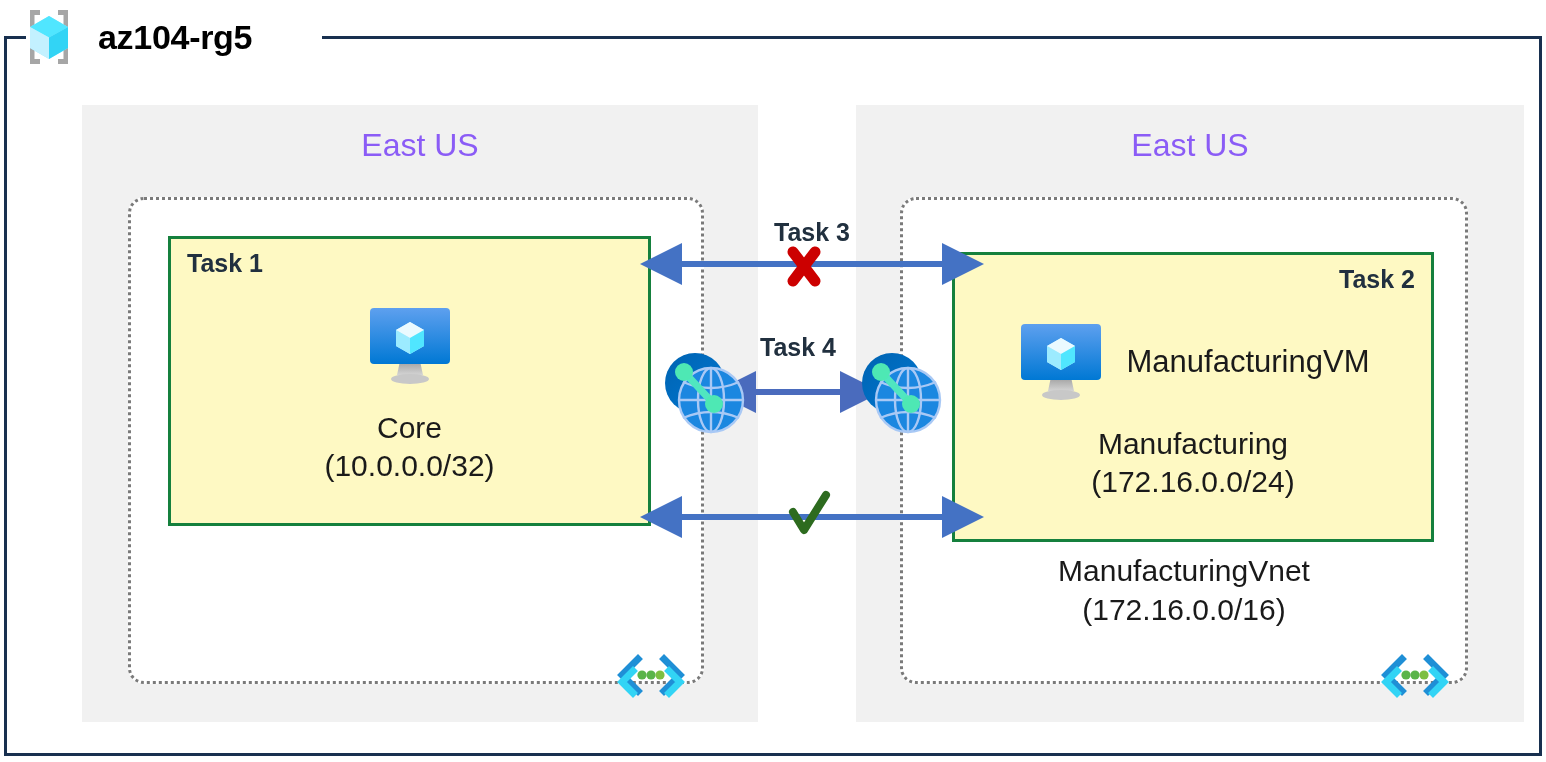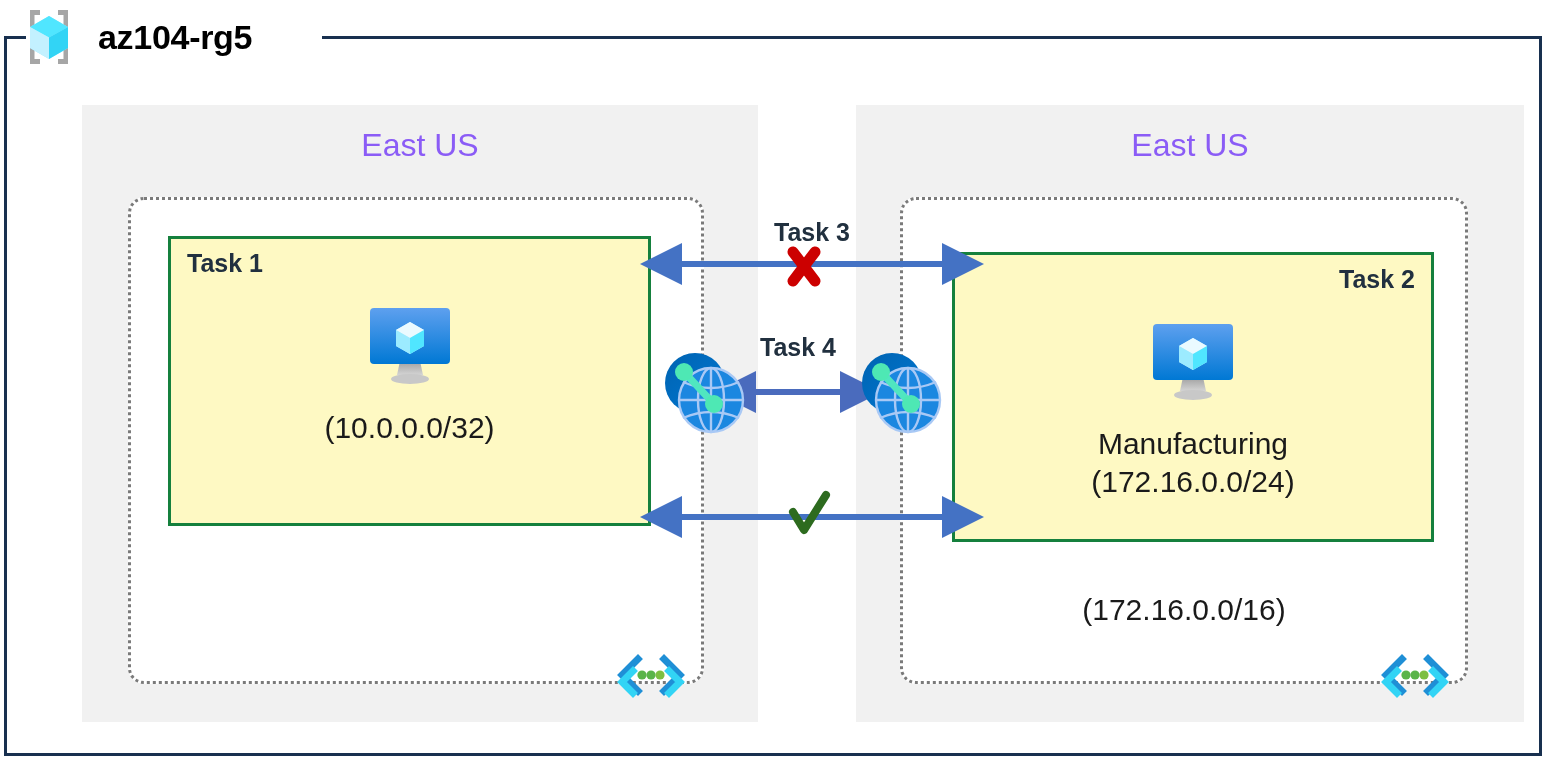--- a/index.html
+++ b/index.html
@@ -221,30 +221,32 @@
         <path d="M34 56 h20 l3 14 h-26 z" fill="url(#vmStandL)"></path>
         <ellipse cx="44" cy="74" rx="19" ry="5" fill="#c8c8c8"></ellipse>
         <rect x="4" y="3" width="80" height="56" rx="4" fill="url(#vmScreenL)"></rect>
         <polygon points="44,17 58,25 58,41 44,49 30,41 30,25" fill="#c3f1ff"></polygon>
         <polygon points="44,17 58,25 44,33 30,25" fill="#eafaff"></polygon>
         <polygon points="44,33 58,25 58,41 44,49" fill="#50e6ff"></polygon>
         <polygon points="44,33 30,25 30,41 44,49" fill="#9cebff"></polygon>
       </svg>
     </div>
     <div class="subnet-caption">
+      <div>Core</div>
       <div>(10.0.0.0/32)</div>
     </div>
   </div>
 
   <div class="region right">
     <div class="region-label">East US</div>
   </div>
 
   <div class="vnet right">
     <div class="vnet-caption">
+      <div>ManufacturingVnet</div>
       <div>(172.16.0.0/16)</div>
     </div>
     <svg class="vnet-corner-icon" viewBox="0 0 72 46">
       <g stroke-linecap="square" fill="none">
         <path d="M23 6 L7 22 L23 38" stroke="#1f8fd6" stroke-width="7"></path>
         <path d="M49 6 L65 22 L49 38" stroke="#1f8fd6" stroke-width="7"></path>
         <path d="M19 12 L8 23 L19 34" stroke="#32d4f5" stroke-width="7" transform="translate(-1,6)"></path>
         <path d="M53 12 L64 23 L53 34" stroke="#32d4f5" stroke-width="7" transform="translate(1,6)"></path>
       </g>
       <circle cx="27" cy="22" r="4.6" fill="#5ab44a"></circle>
@@ -268,20 +270,21 @@
           </linearGradient>
         </defs>
         <path d="M34 56 h20 l3 14 h-26 z" fill="url(#vmStandR)"></path>
         <ellipse cx="44" cy="74" rx="19" ry="5" fill="#c8c8c8"></ellipse>
         <rect x="4" y="3" width="80" height="56" rx="4" fill="url(#vmScreenR)"></rect>
         <polygon points="44,17 58,25 58,41 44,49 30,41 30,25" fill="#c3f1ff"></polygon>
         <polygon points="44,17 58,25 44,33 30,25" fill="#eafaff"></polygon>
         <polygon points="44,33 58,25 58,41 44,49" fill="#50e6ff"></polygon>
         <polygon points="44,33 30,25 30,41 44,49" fill="#9cebff"></polygon>
       </svg>
+      <div class="vm-name">ManufacturingVM</div>
     </div>
     <div class="subnet-caption">
       <div>Manufacturing</div>
       <div>(172.16.0.0/24)</div>
     </div>
   </div>
 
   <div class="connector-layer">
     <svg width="1546" height="762" viewBox="0 0 1546 762">
       <defs>

